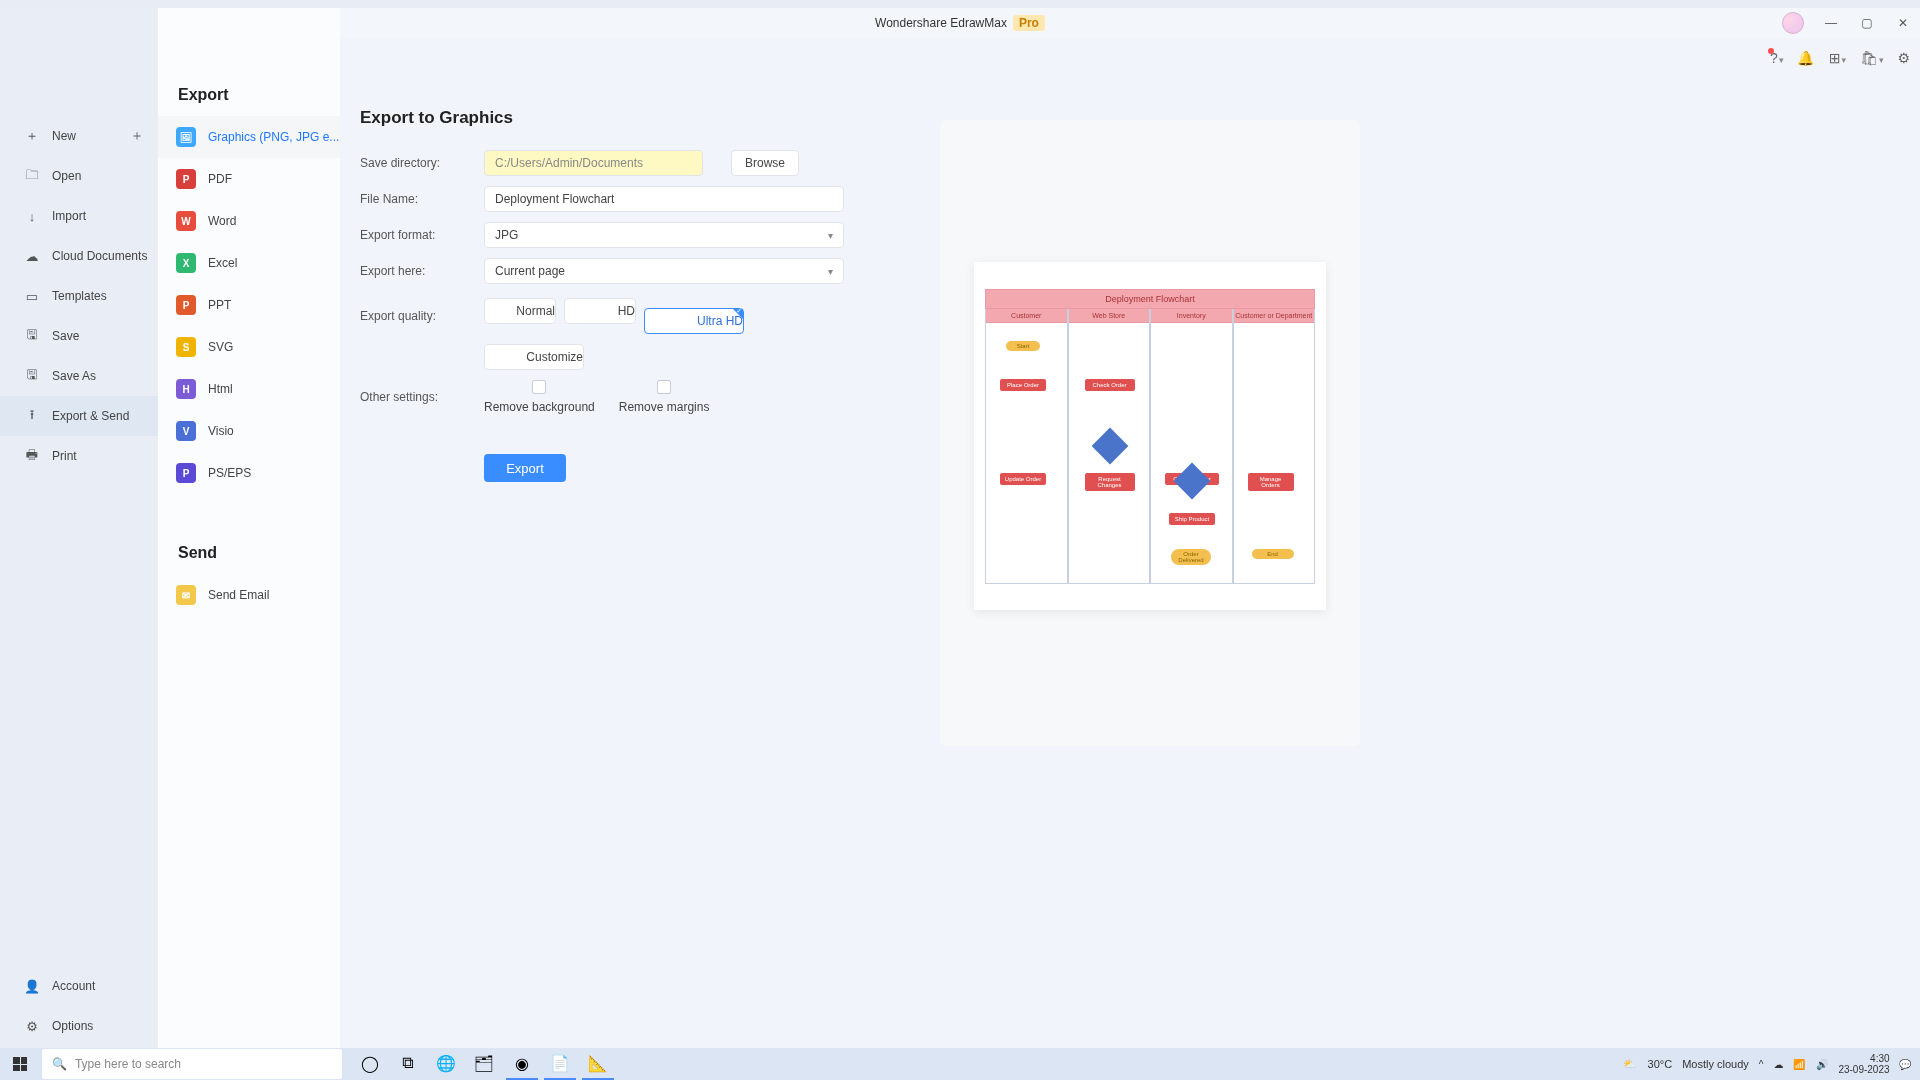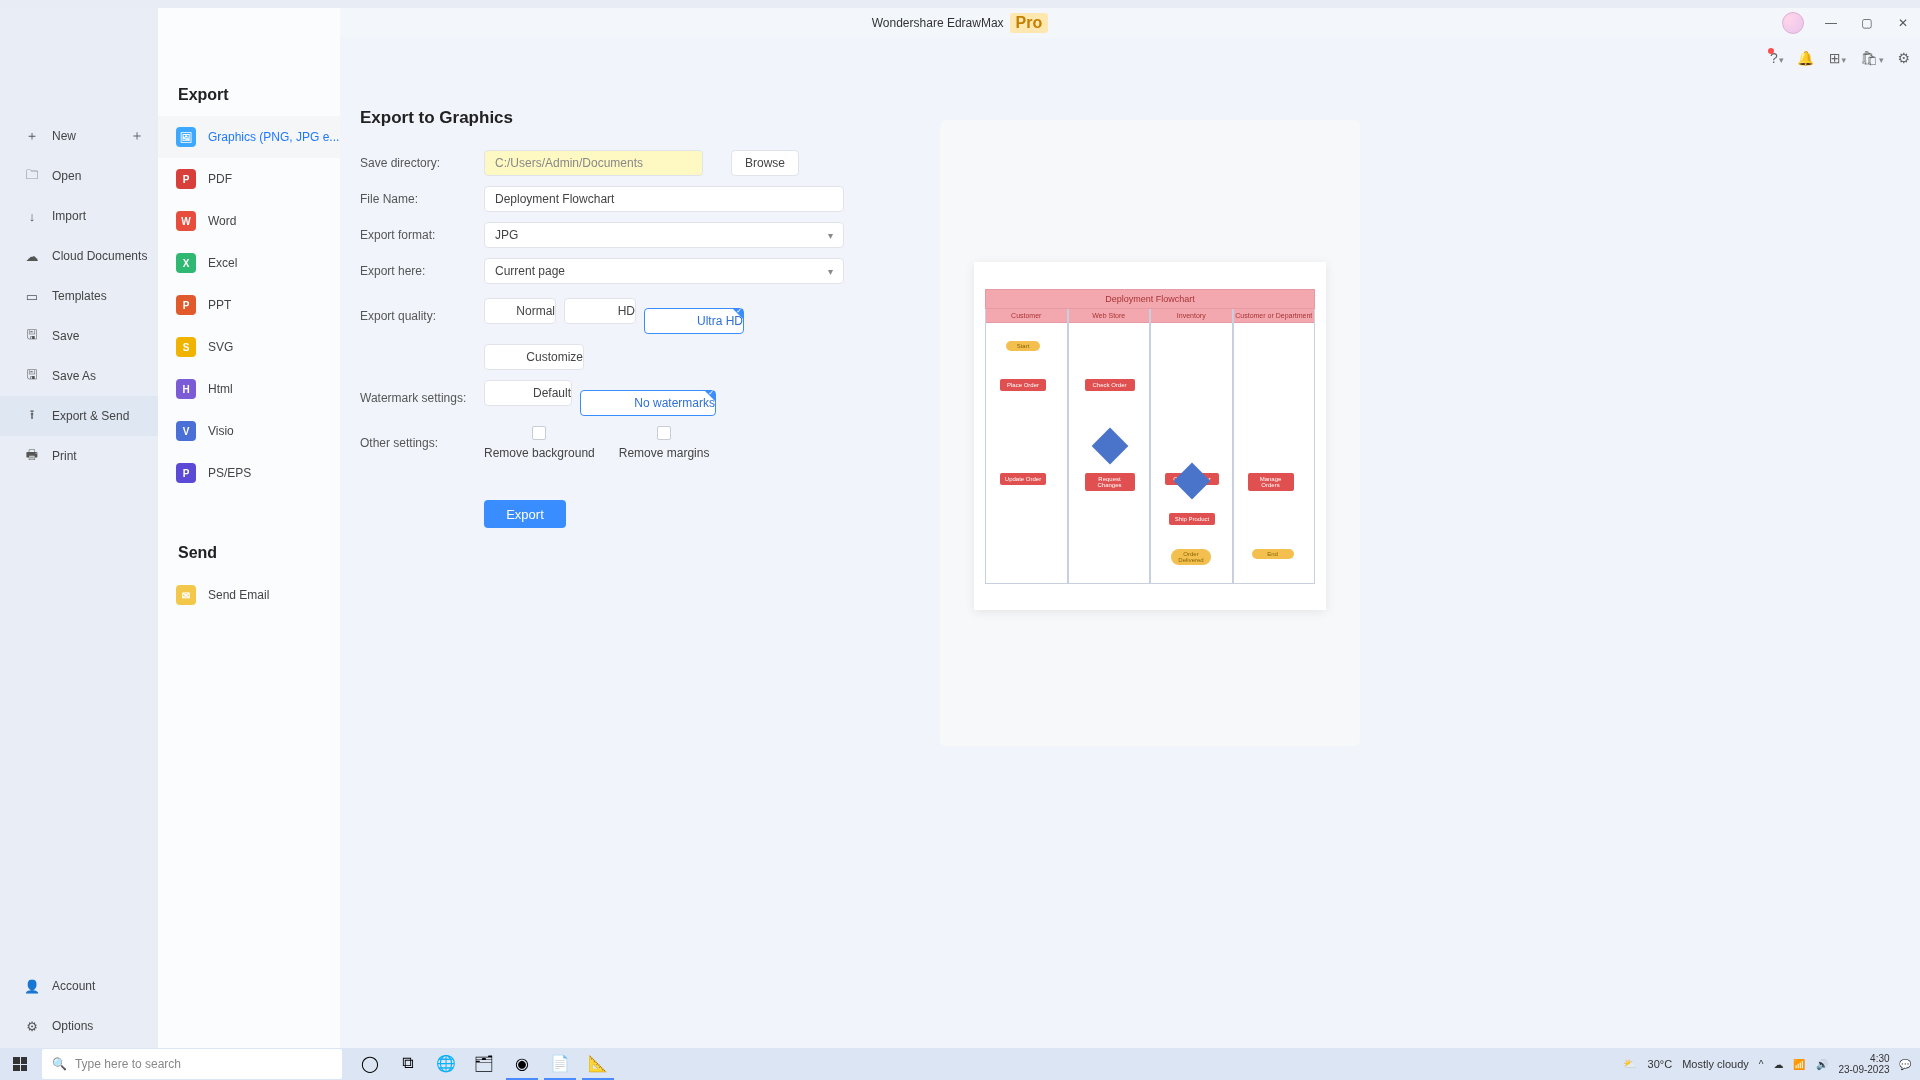--- a/index.html
+++ b/index.html
@@ -1,20 +1,20 @@
 <!DOCTYPE html>
 <html><head>
 <meta charset="utf-8">
 <style>
 * { margin: 0; padding: 0; box-sizing: border-box; font-family: "Segoe UI", Arial, sans-serif; }
 html, body { width: 1920px; height: 1080px; overflow: hidden; background: #e8ecf4; }
 
 .titlebar { height: 30px; display: flex; align-items: center; justify-content: center; position: relative; background: #f3f6fb; }
 .titlebar .title { font-size: 12px; color: #333; }
-.titlebar .pro-badge { margin-left: 6px; background: #ffe8b0; color: #c47f00; font-size: 16px; padding: 1px 6px; border-radius: 3px; font-weight: 600; }
+.titlebar .pro-badge { margin-left: 6px; background: #ffe8b0; color: #c47f00; font-size: 12px; padding: 1px 6px; border-radius: 3px; font-weight: 600; }
 .titlebar .win-right { position: absolute; right: 0; top: 0; display: flex; align-items: center; gap: 2px; height: 30px; }
 .titlebar .avatar { width: 22px; height: 22px; border-radius: 50%; background: radial-gradient(circle at 30% 30%, #ffd6e8, #e9c3f0); border: 1px solid #e0b0d0; margin-right: 8px; }
 .win-btn { width: 34px; height: 30px; display: flex; align-items: center; justify-content: center; color: #555; font-size: 12px; cursor: pointer; }
 
 .toolbar-right { position: absolute; right: 10px; top: 42px; display: flex; gap: 14px; align-items: center; color: #666; }
 .toolbar-right .tico { font-size: 14px; cursor: pointer; position:relative; }
 .toolbar-right .dot { position:absolute; top:-2px; left:-2px; width:6px; height:6px; background:#ff4d4d; border-radius:50%; }
 .toolbar-right .chev { font-size:9px; margin-left:1px; color:#888; }
 
 .workspace { position: absolute; left: 0; top: 8px; width: 1920px; height: 1048px; background: #f1f5fb; }
@@ -272,32 +272,20 @@
         </div>
     </div>
 
     <div class="form-row">
       <span class="label"></span>
       <div class="seg wide">
         <span>Customize</span>
       </div>
     </div>
 
-    <div class="form-row" style="margin-top:10px;">
-      <span class="label">Watermark settings:</span>
-      <div class="seg-group" id="watermark-group">
-          <div class="seg" style="width: 88px;">
-            <span>Default</span>
-          </div>
-          <div class="seg selected watermark">
-            <span>No watermarks</span>
-            <span class="corner"></span>
-          </div>
-        </div>
-    </div>
 
     <div class="form-row" style="margin-top:10px;">
       <span class="label">Other settings:</span>
       <div id="other-group" style="display:flex;">
           <div class="check">
             <span class="box"></span>
             <span>Remove background</span>
           </div>
           <div class="check">
             <span class="box"></span>

